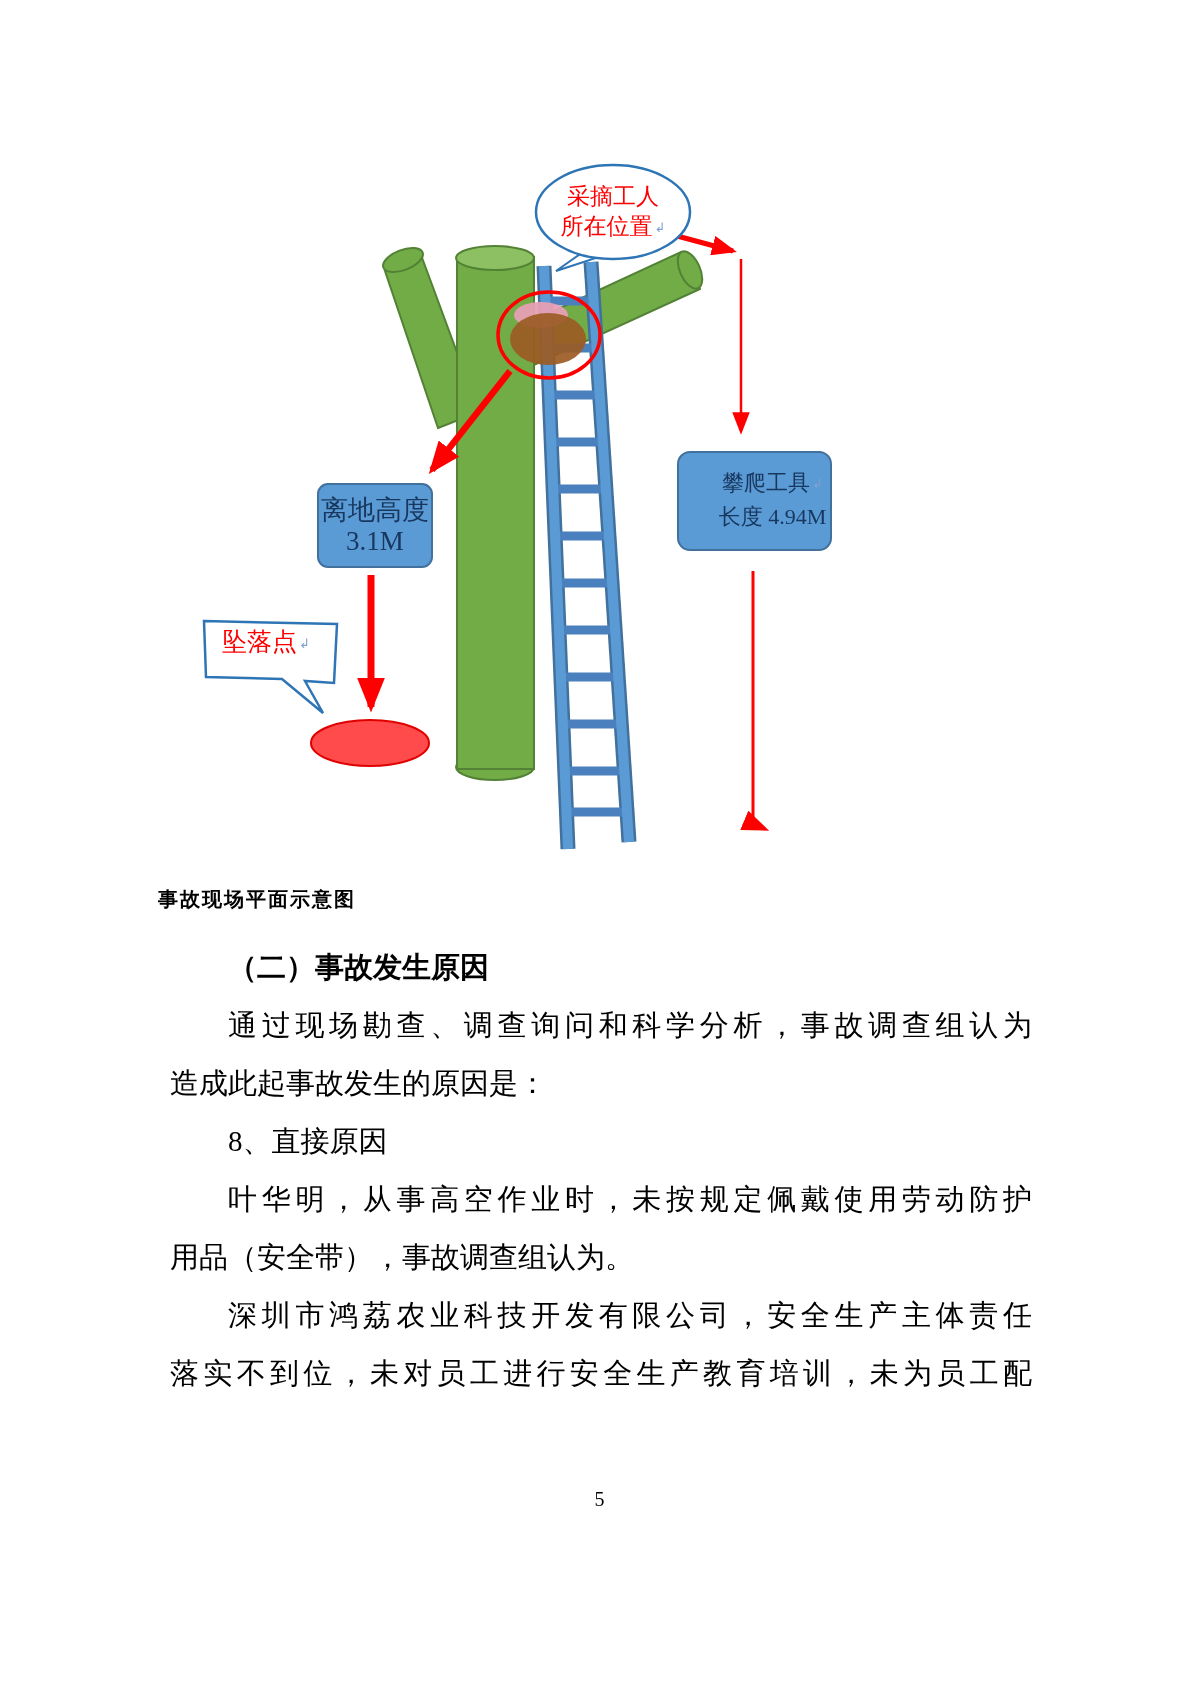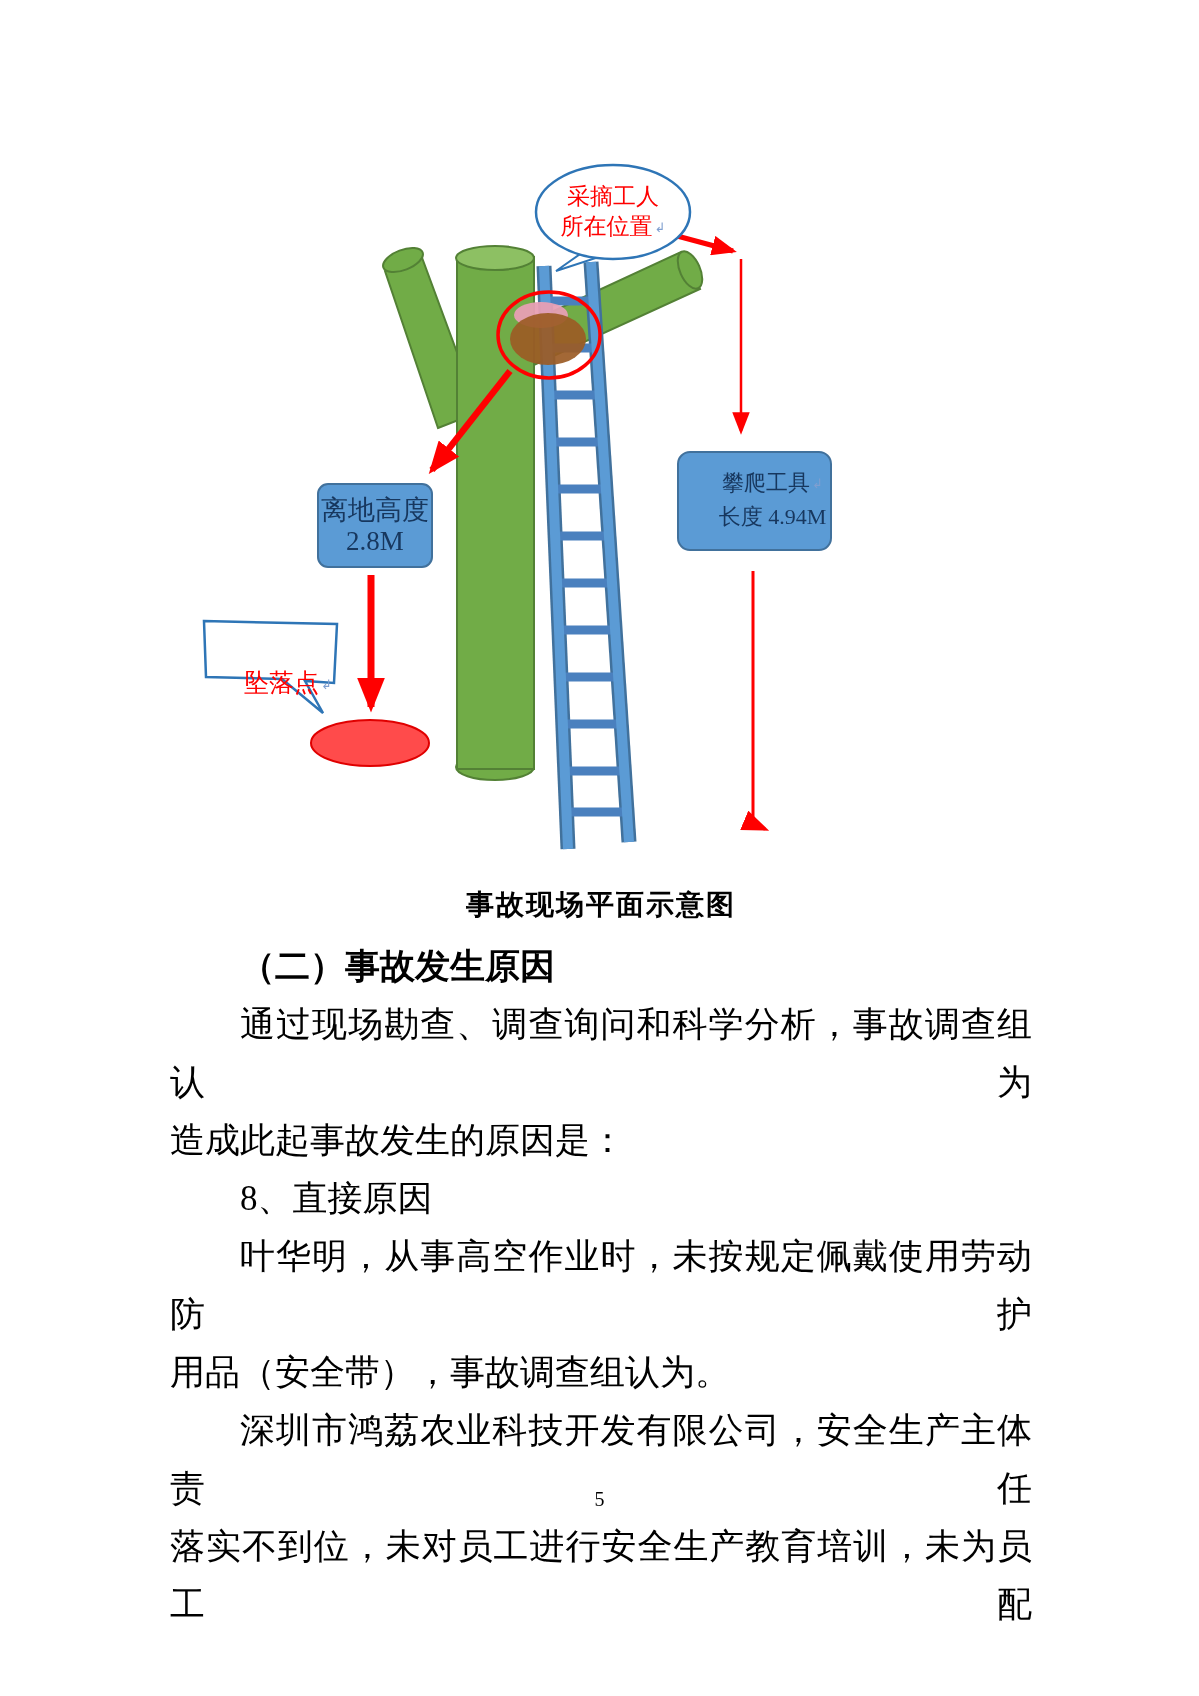--- a/index.html
+++ b/index.html
@@ -26,42 +26,42 @@
   }
   .lbl-height {
     left: 318px; top: 481px; width: 114px;
     color: #17375E; font-size: 27px; line-height: 31px;
   }
   .lbl-tool {
     left: 696px; top: 452px; width: 153px;
     color: #17375E; font-size: 22px; line-height: 33px;
   }
   .lbl-fall {
-    left: 222px; top: 653px; width: 110px;
-    color: #FF0000; font-size: 25px; line-height: 32px; text-align: right;
+    left: 222px; top: 612px; width: 110px;
+    color: #FF0000; font-size: 25px; line-height: 32px; text-align: left;
   }
   .mark {
     font-size: 13px;
     color: #7F9FD0;
     margin-left: 2px;
     vertical-align: 2px;
   }
   .caption {
     position: absolute;
-    left: 170px; top: 872px; width: 862px;
-    text-align: center;
+    left: 158px; top: 872px; width: 862px;
+    text-align: left;
     font-weight: bold;
-    font-size: 28px;
+    font-size: 20px;
     letter-spacing: 2px;
   }
   .body-text {
     position: absolute;
     left: 170px; top: 924px; width: 862px;
   }
-  .body-text p { margin: 0; font-size: 35px; line-height: 58px; }
+  .body-text p { margin: 0; font-size: 29px; line-height: 58px; }
   .heading { font-weight: bold; font-size: 30px; text-indent: 2em; }
   .indent { text-indent: 2em; }
   .jfull { text-align: justify; text-align-last: justify; }
   .page-number {
     position: absolute;
     left: 0; top: 1474px; width: 1199px;
     text-align: center;
     font-size: 20px;
   }
 </style>
@@ -136,21 +136,21 @@
     </g>
   </svg>
 
   <div class="lbl lbl-worker">
     <div class="lbl-line"><span>采摘工人</span></div>
     <div class="lbl-line"><span>所在位置</span><span class="mark">↲</span></div>
   </div>
 
   <div class="lbl lbl-height">
     <div class="lbl-line"><span>离地高度</span></div>
-    <div class="lbl-line"><span>2.8M</span></div>
+    <div class="lbl-line"><span>3.1M</span></div>
   </div>
 
   <div class="lbl lbl-tool">
     <div class="lbl-line"><span>攀爬工具</span><span class="mark">↲</span></div>
     <div class="lbl-line"><span>长度 4.94M</span></div>
   </div>
 
   <div class="lbl lbl-fall">
     <div class="lbl-line"><span>坠落点</span><span class="mark">↲</span></div>
   </div>

